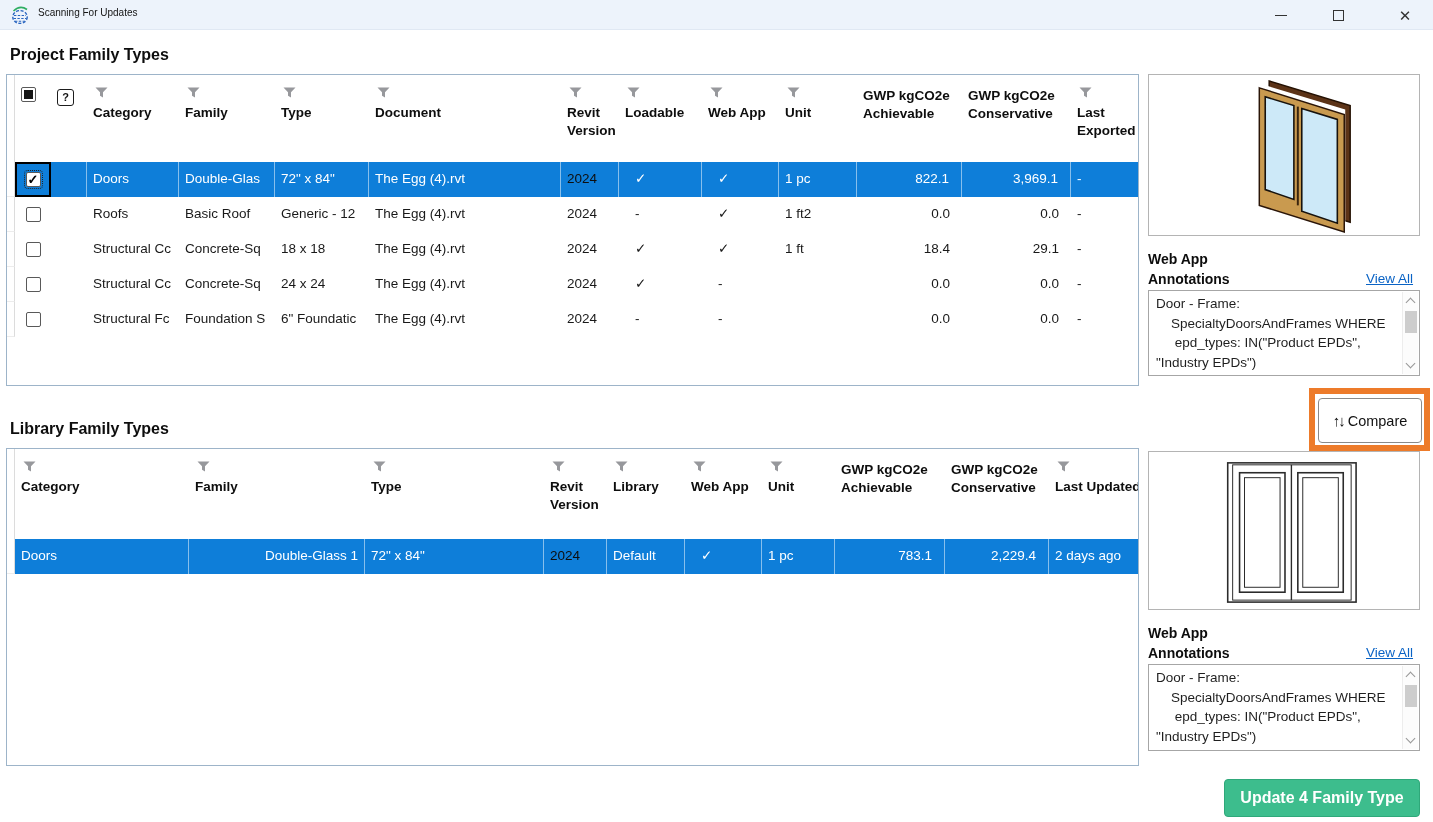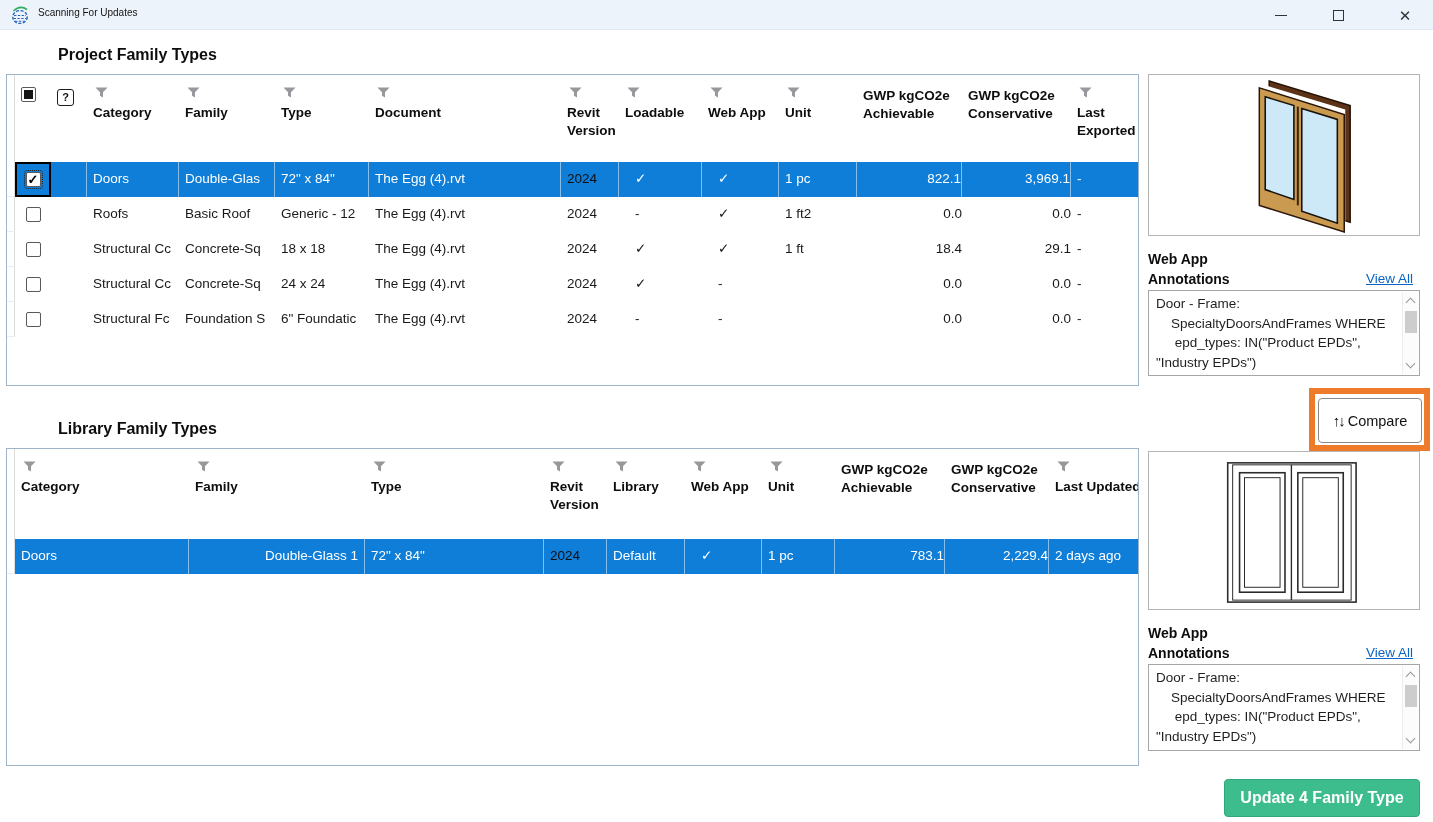--- a/index.html
+++ b/index.html
@@ -12,39 +12,39 @@
   .app-title { position:absolute; left:38px; top:7px; font-size:10px; color:#141414; }
   .winbtn { position:absolute; top:0; width:46px; height:30px; display:flex; align-items:center; justify-content:center; }
   .winbtn.min { left:1258px; }
   .winbtn.max { left:1315px; }
   .winbtn.close { left:1382px; }
   .glyph-min { width:12px; height:0; border-top:1.6px solid #333; display:block; }
   .glyph-max { width:11px; height:11px; border:1.6px solid #333; display:block; }
   .glyph-close { font-size:15px; color:#333; line-height:1; }
 
   
-  .section-title { position:absolute; font-size:16px; font-weight:bold; color:#0d0d0d;margin-left:48px; }
+  .section-title { position:absolute; font-size:16px; font-weight:bold; color:#0d0d0d; }
   #project-title { left:10px; top:46px; }
   #library-title { left:10px; top:420px; }
 
   
   .dgrid { position:absolute; background:#fff; border:1px solid #9db4c9; overflow:hidden; }
   #project-grid { left:6px; top:74px; width:1133px; height:312px; }
   #library-grid { left:6px; top:448px; width:1133px; height:318px; }
   .hdr { display:flex; }
   #project-grid .hdr { height:87px; }
   #library-grid .hdr { height:90px; }
   .hcell { flex:none; padding:12px 4px 0 6px; overflow:hidden; }
   .funnel { width:13px; height:12px; fill:#97989c; display:block; margin:0 0 5px 2px; }
   .hlabel { font-weight:bold; font-size:13.5px; line-height:1.3; color:#0e0e0e; }
   .gutter { flex:none; width:8px; border-right:1px solid #dcdcdc; }
   .row { display:flex; height:35px; }
   .row .gutter { border-bottom:1px solid #ececec; }
   .cell { flex:none; font-size:13.5px; line-height:34px; padding:0 6px; color:#191919; white-space:nowrap; overflow:hidden; }
-  .cell.num { text-align:right; padding-right:0; }
+  .cell.num { text-align:right; padding-right:12px; }
   .cell.mark { padding-left:16px; }
   .row.sel .cell { background:#0e7ed9; color:#fff; border-right:1px solid rgba(255,255,255,.5); }
   .row.sel .cell.revit { color:#0e0e0e; }
   .cbcell { display:flex; align-items:center; justify-content:center; padding:0; }
   .row.sel .cbcell.cur { border:2px solid #000; }
   .cb { width:15px; height:15px; border:1px solid #595959; background:#fff; border-radius:2px; position:relative; display:inline-block; }
   .cb.ind::after { content:""; position:absolute; inset:2px; background:#161616; }
   .cb.checked::after { content:"\2713"; position:absolute; left:1px; top:0; font-size:13px; font-weight:bold; color:#000; line-height:13px; }
   .cb.focus { outline:1px dotted #222; outline-offset:1px; }
   .helpbox { display:inline-block; width:17px; height:17px; border:1.6px solid #1d1d1d; border-radius:3px; font-size:11px; font-weight:bold; text-align:center; line-height:14px; color:#111; background:#fff; }

